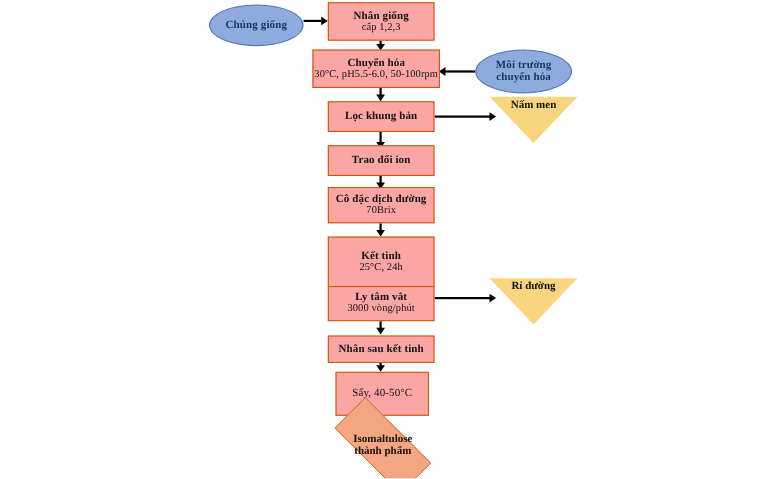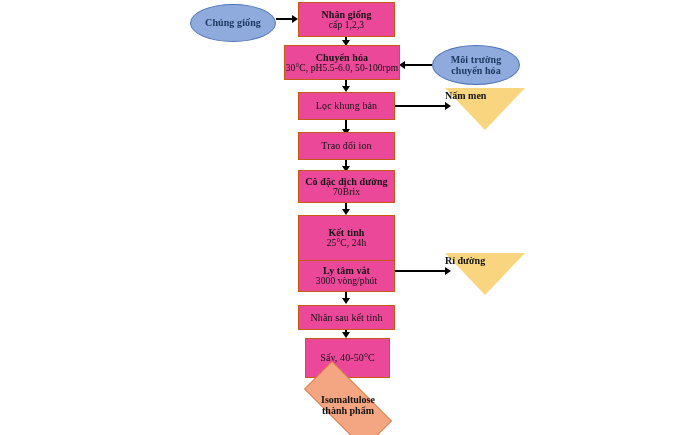--- a/index.html
+++ b/index.html
@@ -23,36 +23,36 @@
     display: flex;
     flex-direction: column;
     align-items: center;
     justify-content: center;
     text-align: center;
     line-height: 1.12;
   }
 
   
   .rect {
-    background: #ec4899;
+    background: #fca5a5;
     border: 1px solid #c55a11;
   }
   .rect .line1 {
     font-weight: bold;
     font-size: 10px;
     color: #111111;
     letter-spacing: .1px;
   }
   .rect .line2 {
     font-weight: normal;
     font-size: 9.5px;
     color: #111111;
     letter-spacing: .1px;
   }
-  .rect.single .line1 { font-weight: normal; }
+  .rect.single .line1 { font-weight: bold; }
   .rect.plain .line1 { font-weight: normal; font-size: 10px; }
 
   
   .ellipse {
     background: #8faadc;
     border: 1px solid #4f74b8;
     border-radius: 50%;
   }
   .ellipse .line1,
   .ellipse .line2 {
@@ -71,21 +71,21 @@
     height: 0;
     border-left: 40px solid transparent;
     border-right: 40px solid transparent;
     border-top: 42px solid #f8d57e;
   }
   .tri-label {
     position: absolute;
     top: 2px;
     left: 0;
     width: 80px;
-    text-align: left;
+    text-align: center;
     font-weight: bold;
     font-size: 10px;
     color: #111111;
     pointer-events: none;
   }
 
   
   .diamond-wrap {
     position: absolute;
   }

